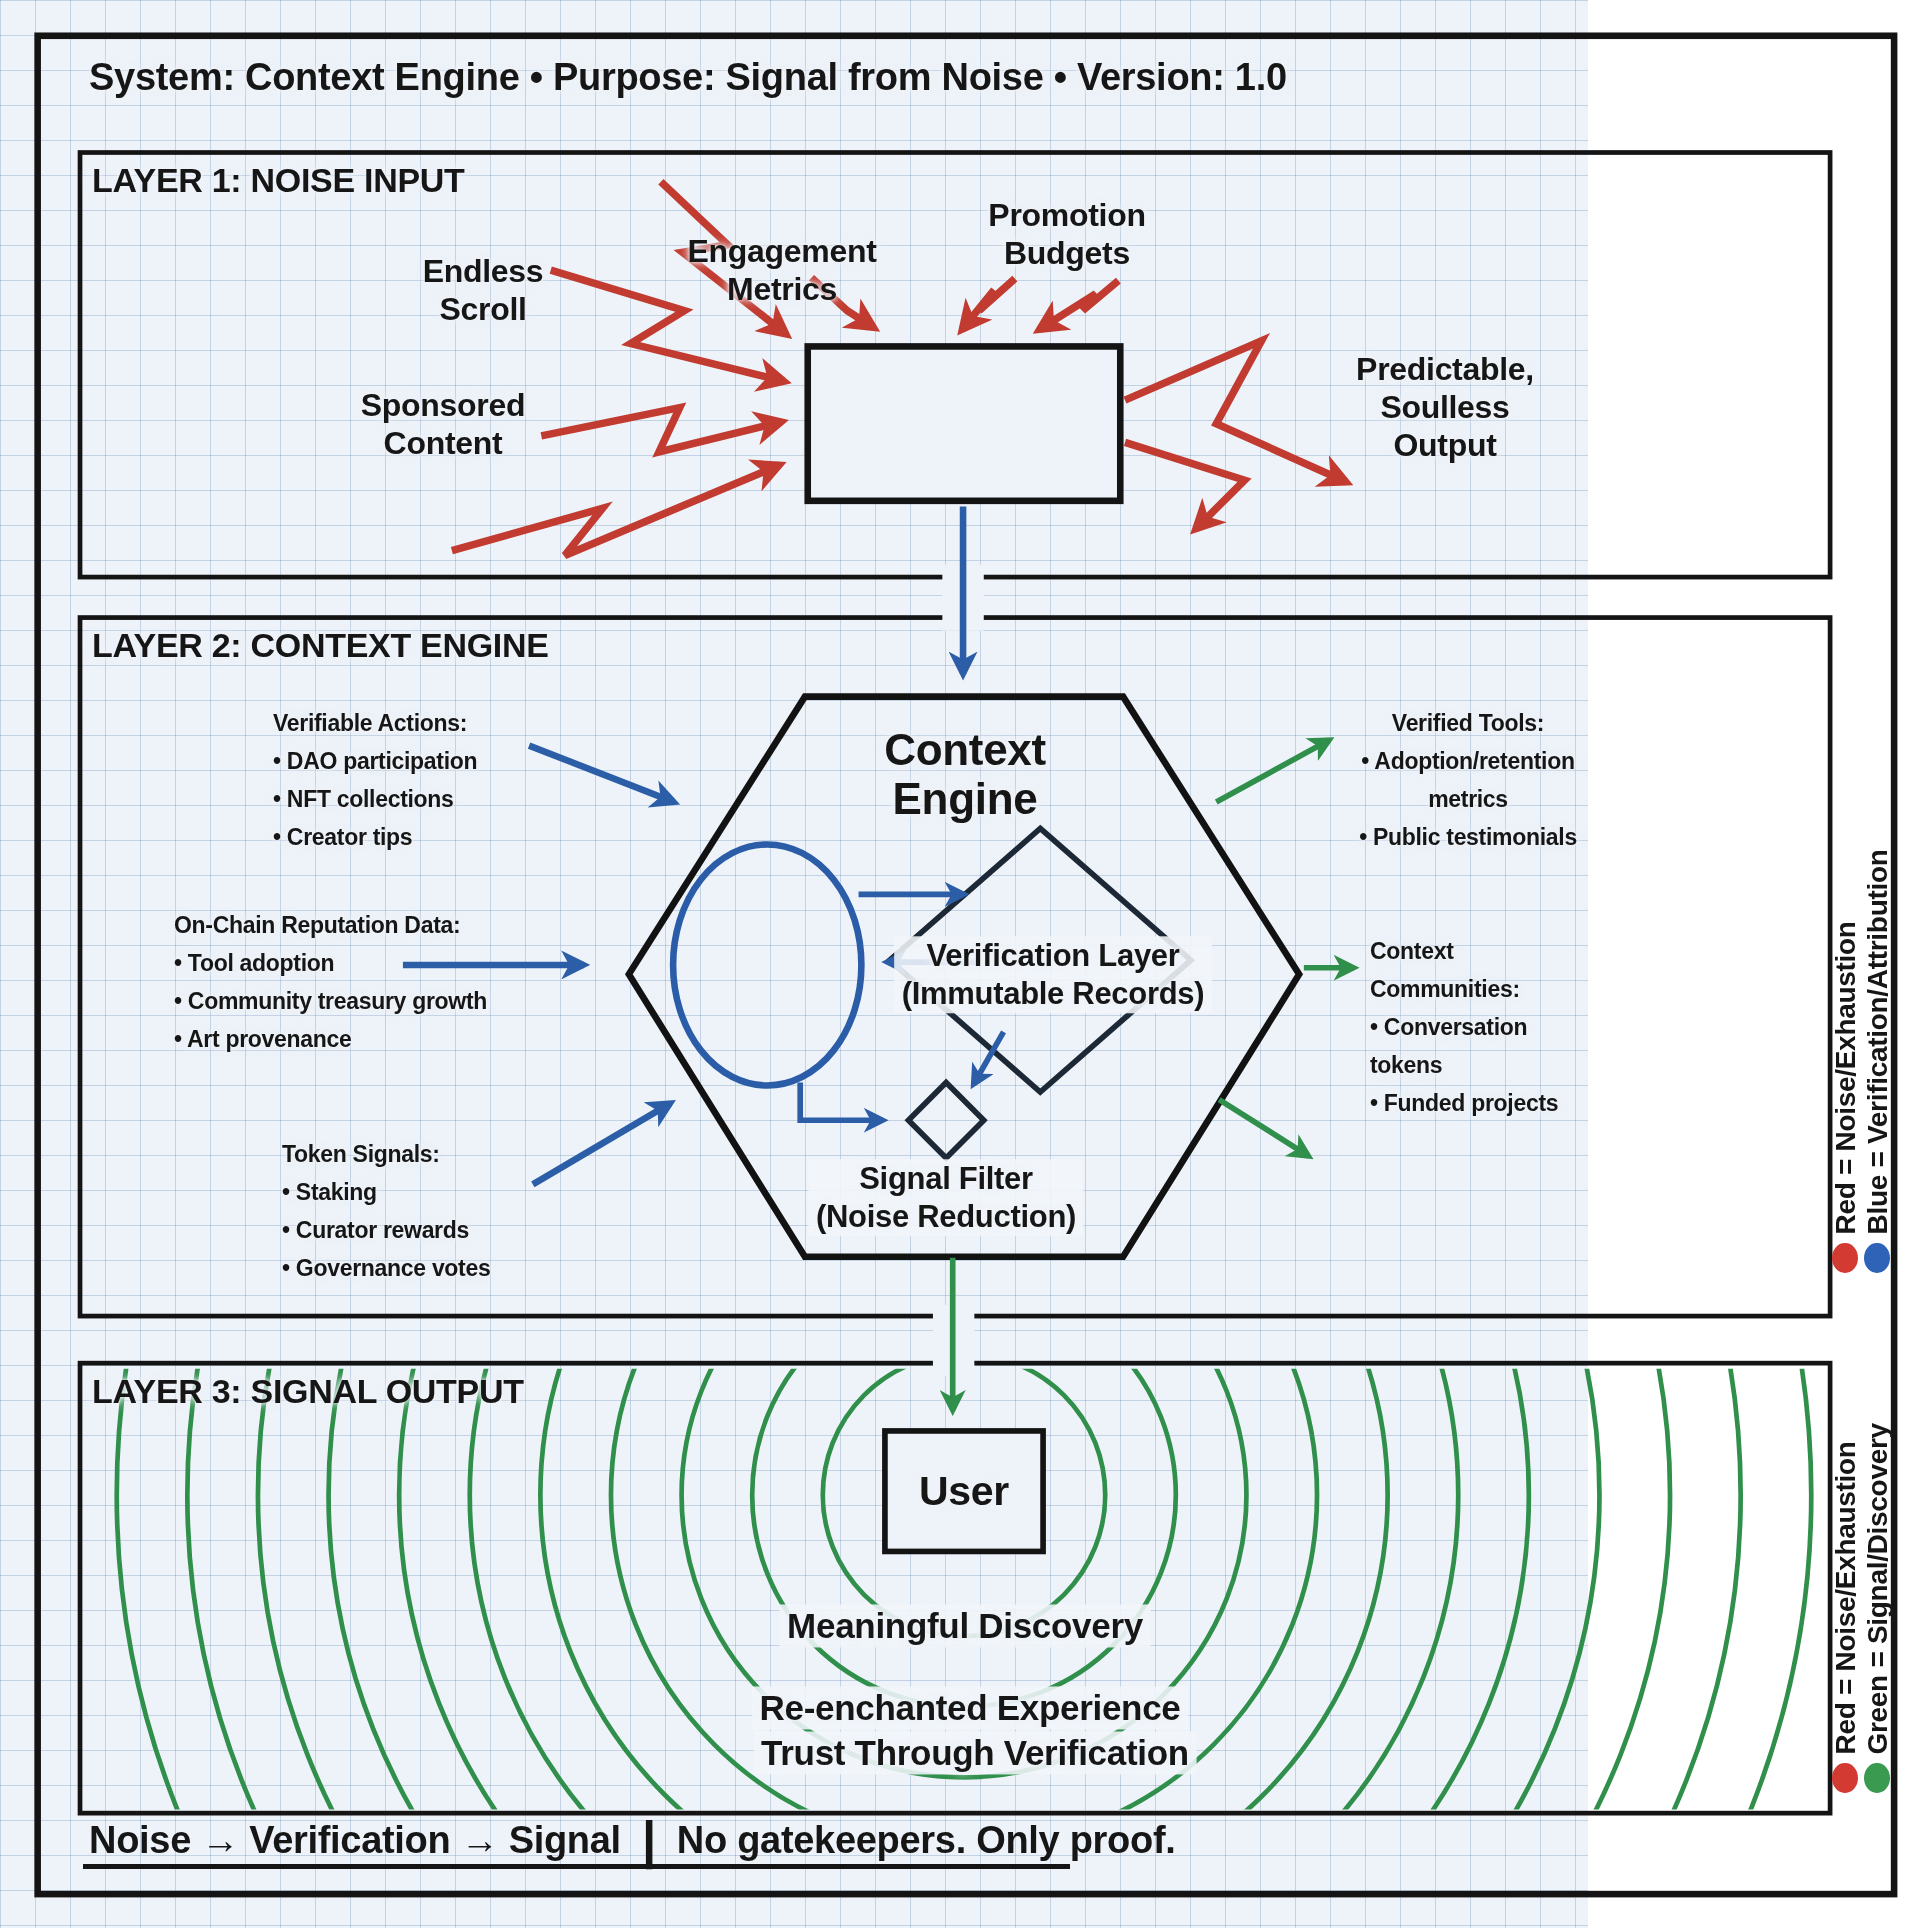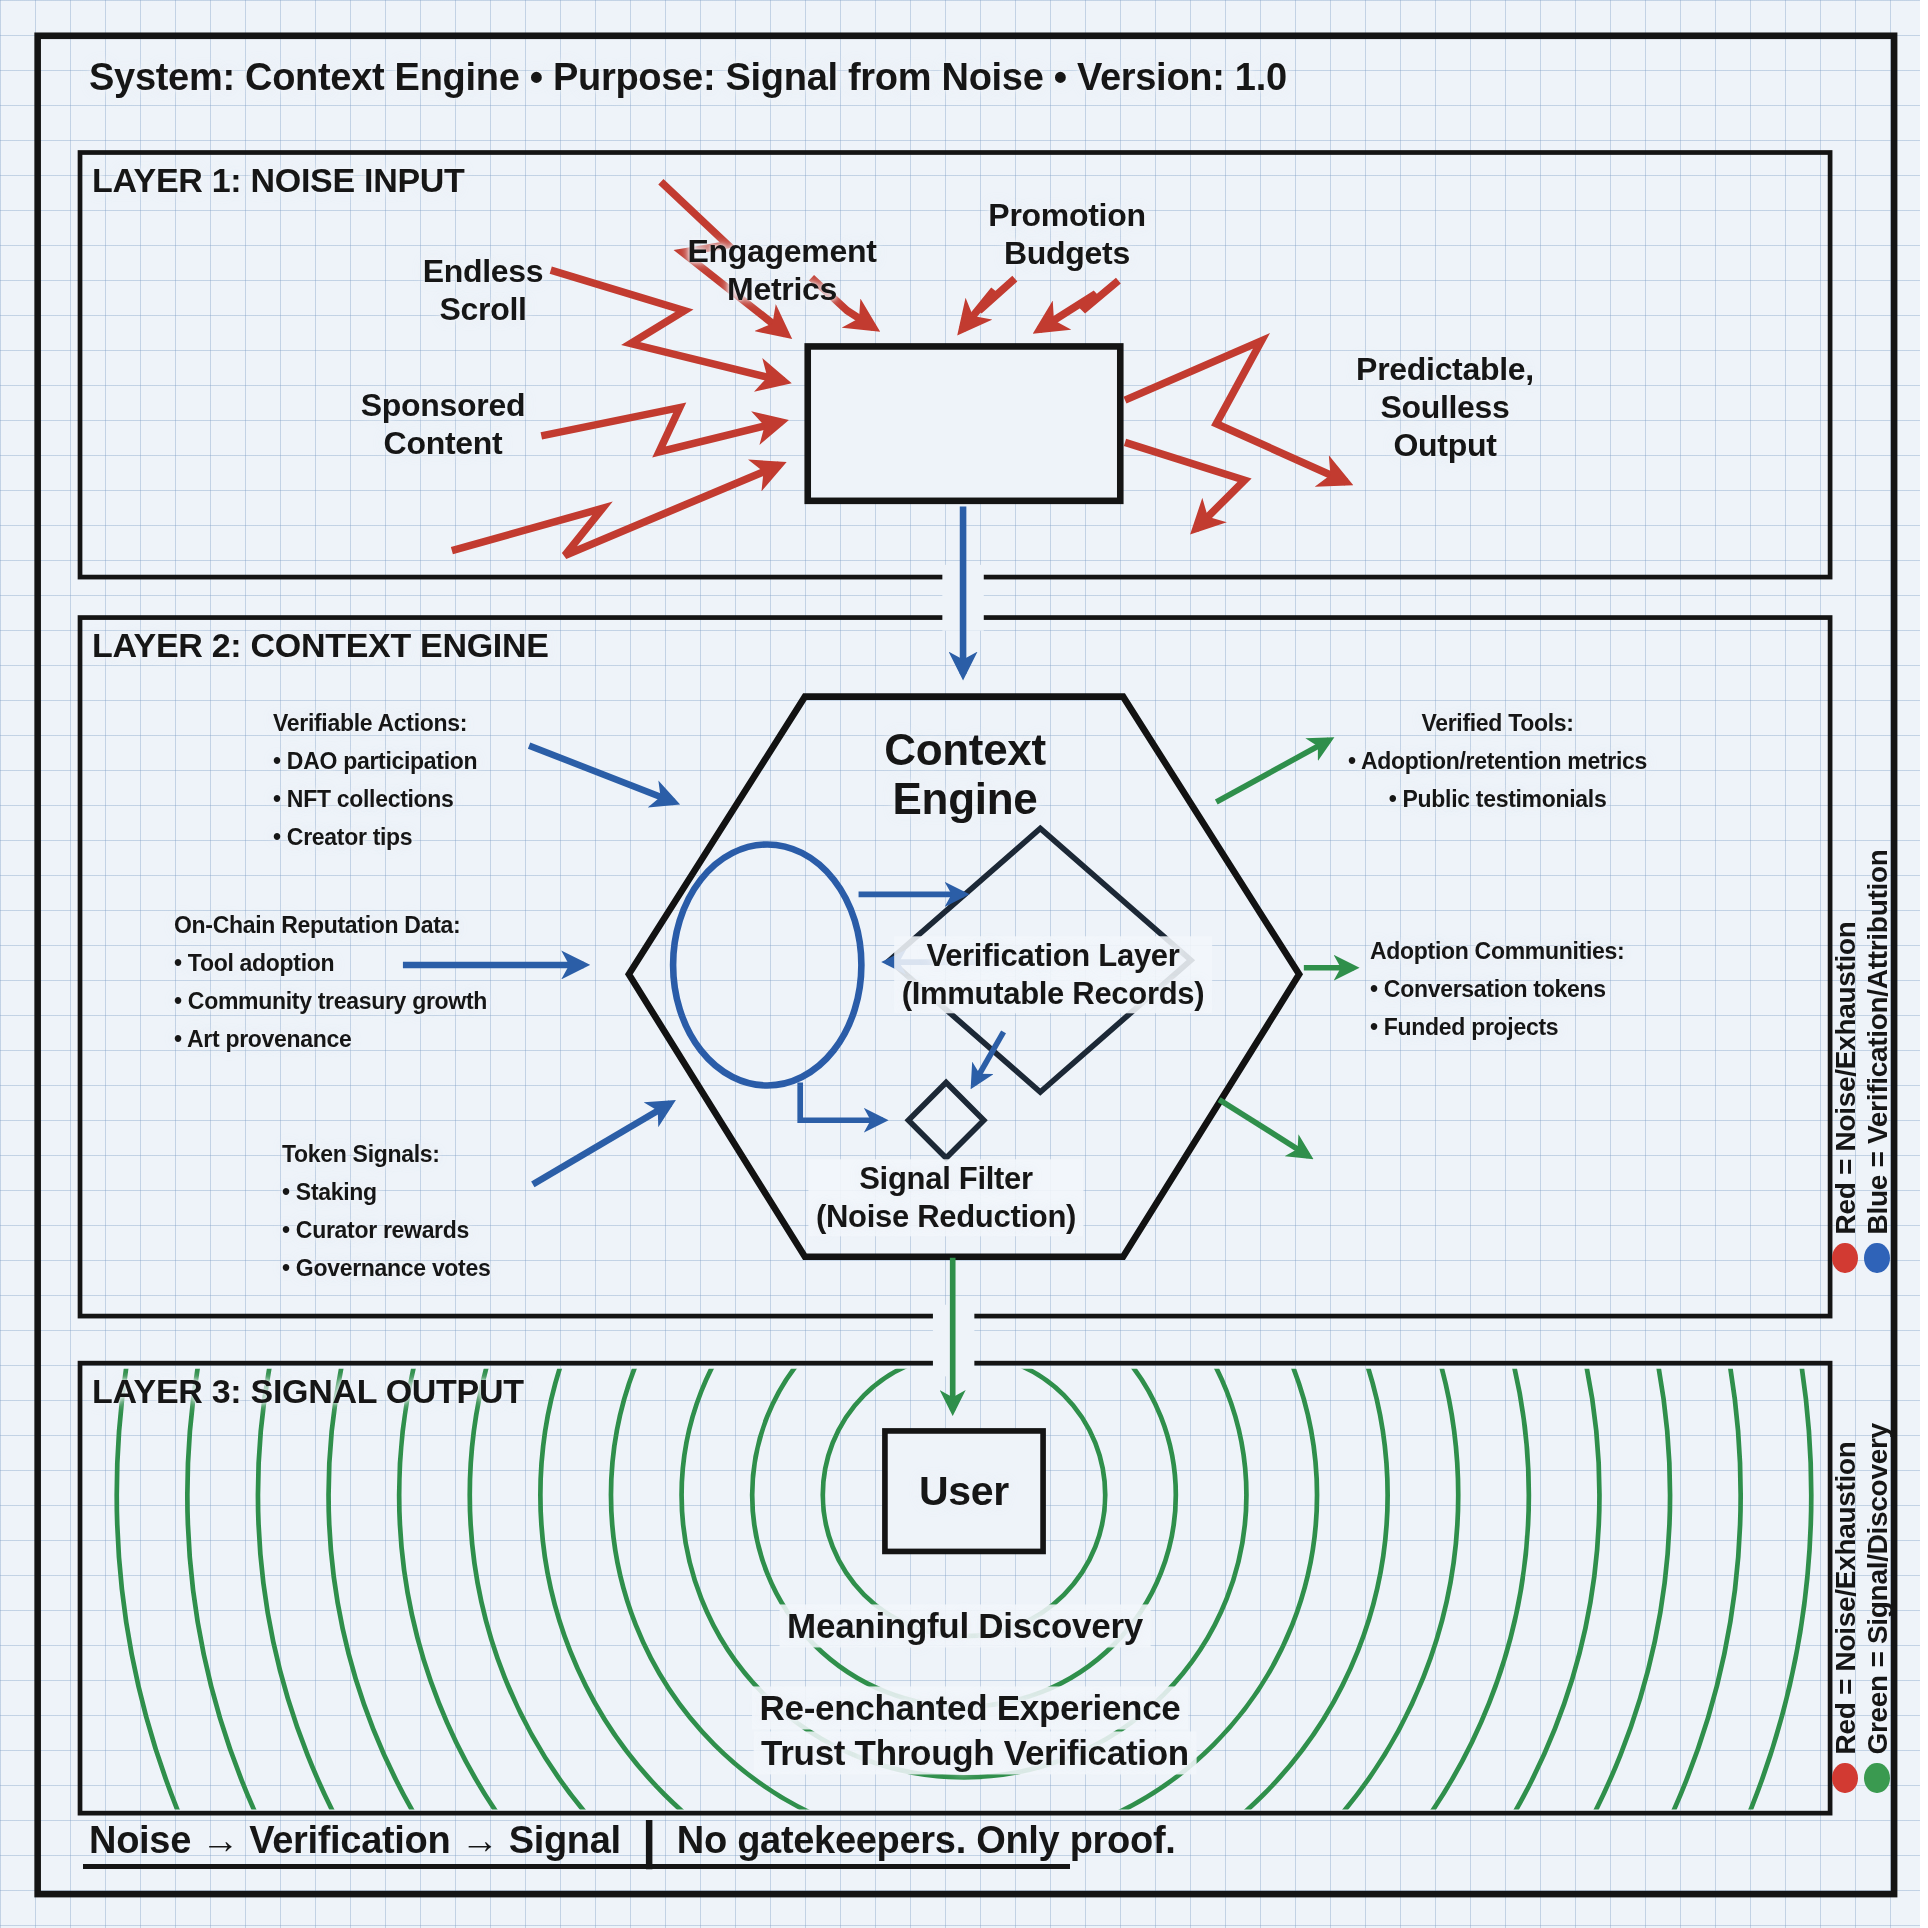--- a/index.html
+++ b/index.html
@@ -1,25 +1,24 @@
 <!DOCTYPE html>
 <html style="font-size:15px"><head>
 <meta charset="utf-8">
 <style>
   html,body{margin:0;padding:0;width:1928px;height:1928px;overflow:hidden;}
   #canvas{
-    position:relative;width:1900px;height:1928px;
+    position:relative;width:1588px;height:1928px;
     font-family:"Liberation Sans","DejaVu Sans",sans-serif;
     color:#161616;
     background-color:#eef3f9;
     background-image:
       linear-gradient(to right, rgba(125,156,197,.38) 1.4px, transparent 1.4px),
       linear-gradient(to bottom, rgba(125,156,197,.38) 1.4px, transparent 1.4px);
     background-size:35px 35px;
-    padding-left:20px;
   }
   svg.overlay{position:absolute;left:0;top:0;z-index:1;}
   .lbl{
     position:absolute;z-index:2;font-weight:bold;color:#161616;
     white-space:pre-line;line-height:1.18;letter-spacing:-0.3px;
     text-shadow:0 0 3.8px rgba(240,244,250,.95),0 0 7.5px rgba(240,244,250,.9),0 0 13px rgba(240,244,250,.85);
   }
   .ctr{transform:translate(-50%,-50%);text-align:center;}
   .bg{background:rgba(242,246,251,.88);padding:0.9px 7.5px;}
   .title{font-size:38px;}
@@ -150,21 +149,21 @@
 • Tool adoption
 • Community treasury growth
 • Art provenance</div>
   <div class="lbl side" style="left:282px;top:1135px;">Token Signals:
 • Staking
 • Curator rewards
 • Governance votes</div>
   <div class="lbl side" style="left:1348px;top:704px;text-align:center;">Verified Tools:
 • Adoption/retention metrics
 • Public testimonials</div>
-  <div class="lbl side" style="left:1370px;top:932px;">Adoption Communities:
+  <div class="lbl side" style="left:1370px;top:932px;">Context Communities:
 • Conversation tokens
 • Funded projects</div>
 
   <div class="vtext" style="left:1863px;top:1239px;"><span class="dot" style="background:#d23a32;"></span><span>Red = Noise/Exhaustion</span></div>
   <div class="vtext" style="left:1895px;top:1239px;"><span class="dot" style="background:#2f63b8;"></span><span>Blue = Verification/Attribution</span></div>
 
   <div class="lbl layerlab" style="left:92px;top:1371px;">LAYER 3: SIGNAL OUTPUT</div>
   <div class="lbl node-big ctr" style="left:964px;top:1492px;">User</div>
   <div class="lbl outcome ctr bg" style="left:965px;top:1626px;">Meaningful Discovery</div>
   <div class="lbl outcome ctr bg" style="left:970px;top:1708px;">Re-enchanted Experience</div>

